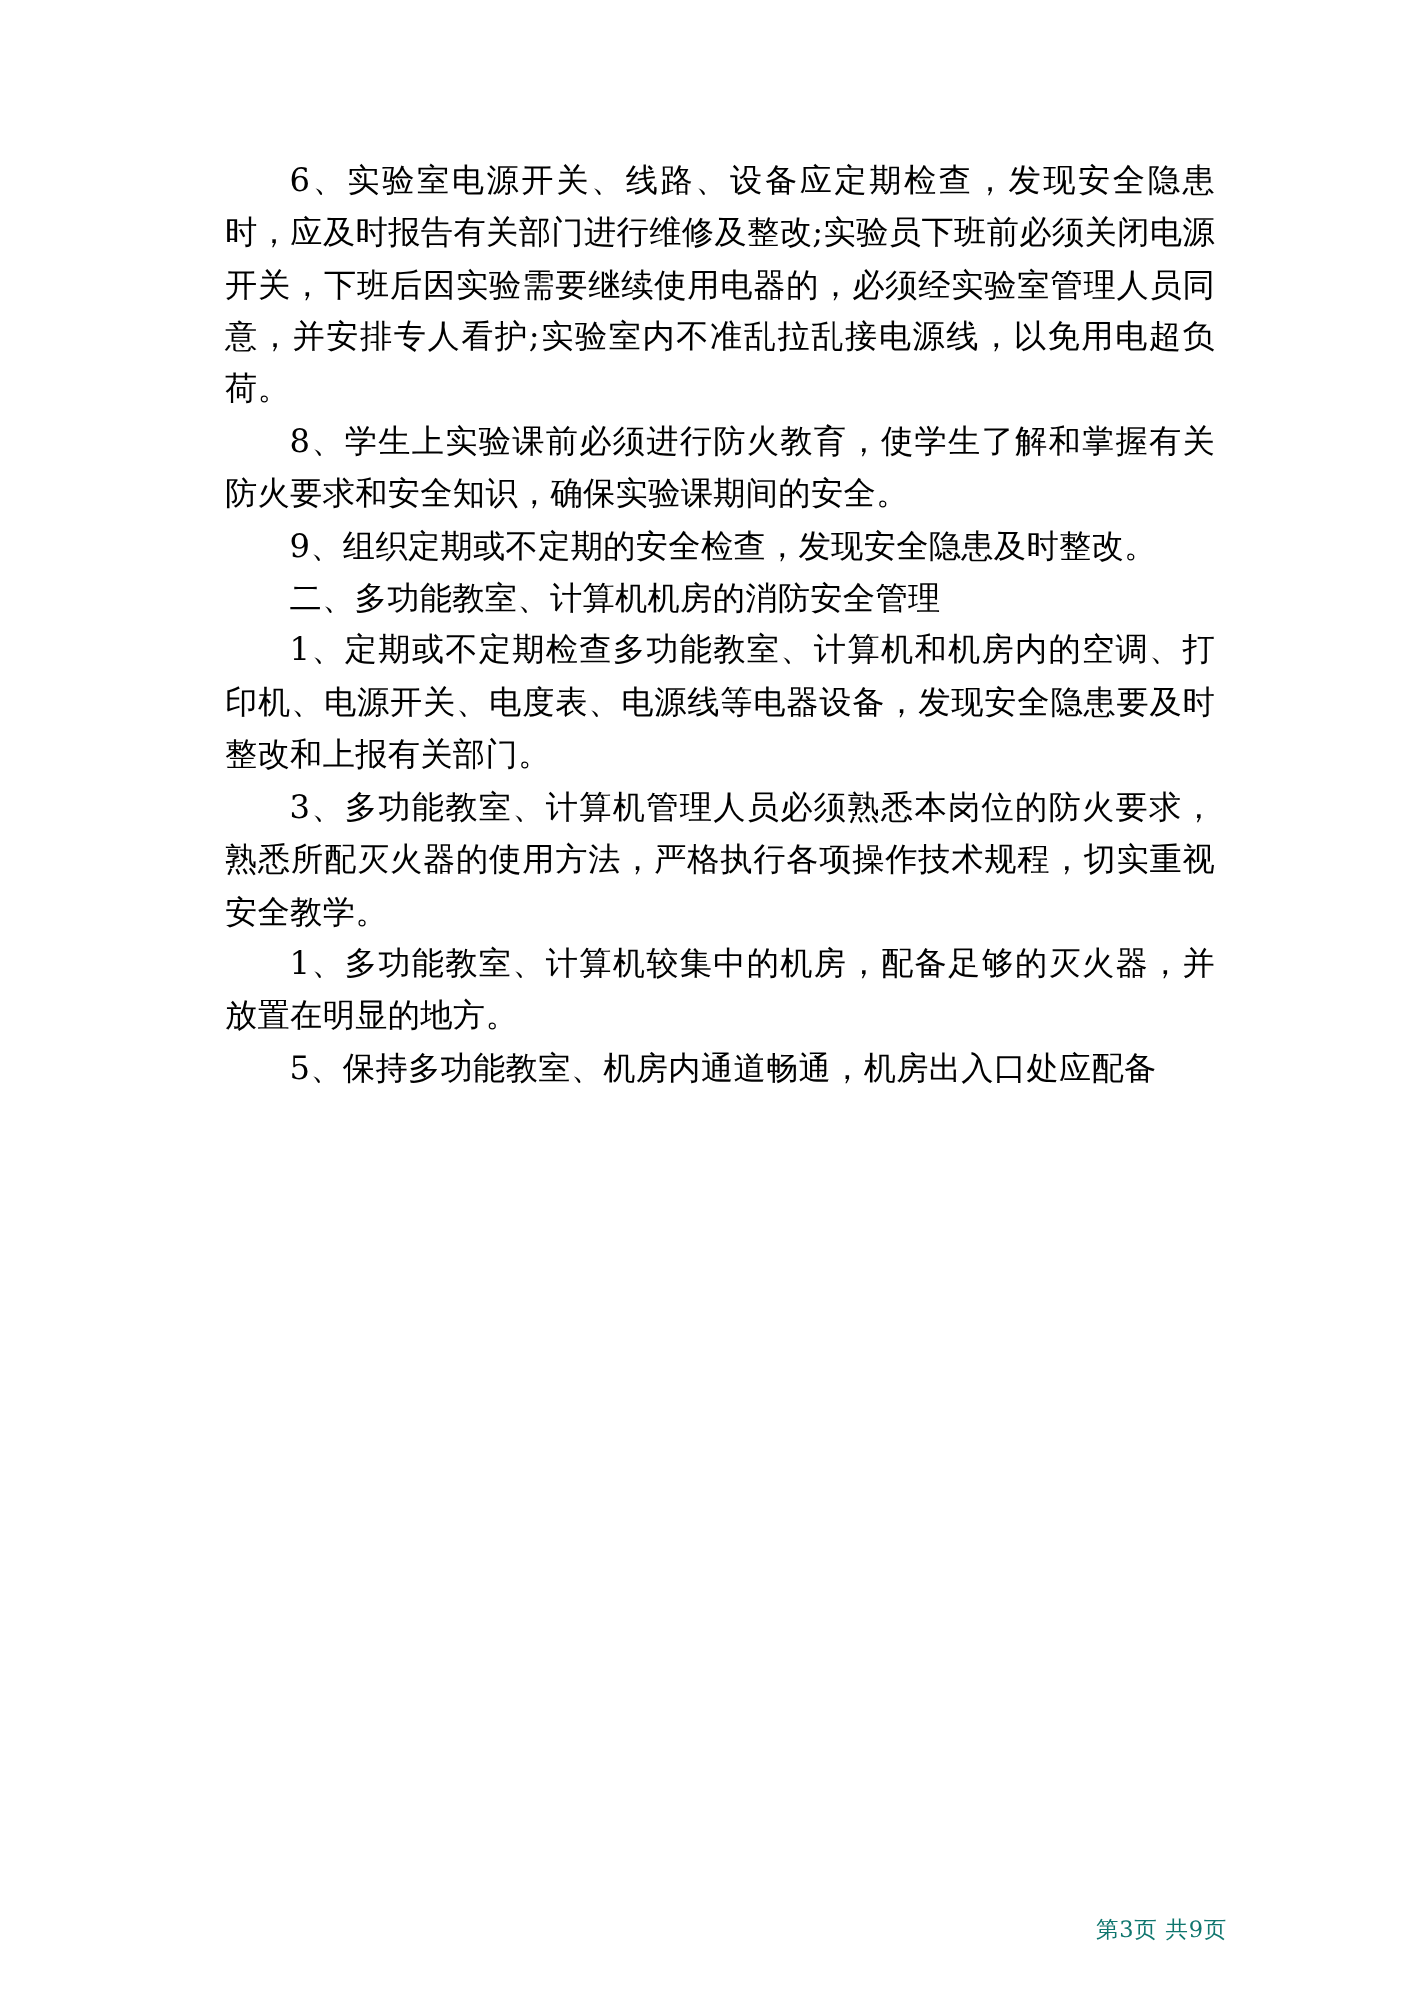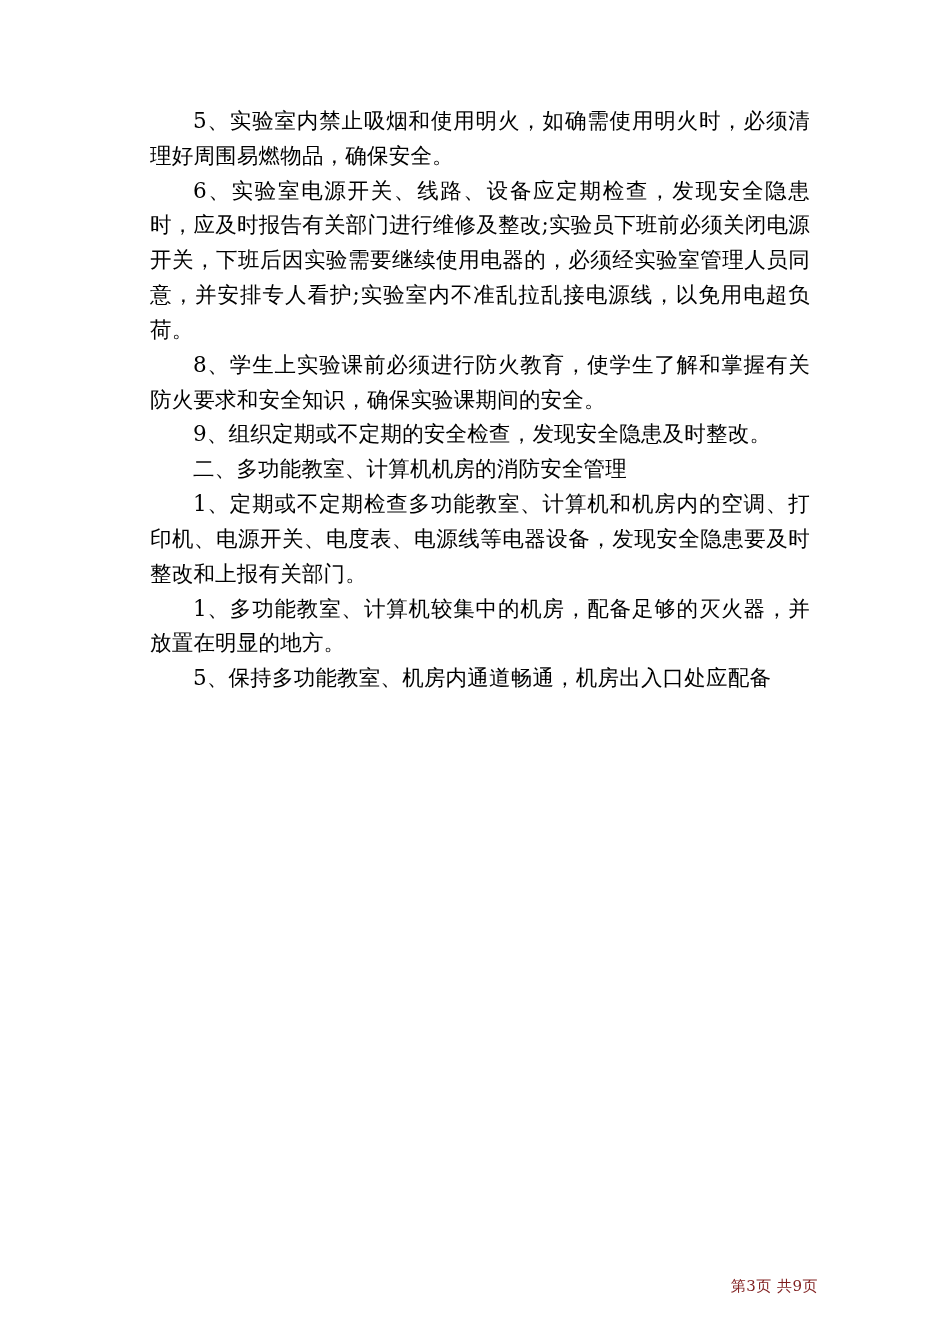--- a/index.html
+++ b/index.html
@@ -30,36 +30,36 @@
     text-align: justify;
     text-justify: inter-ideograph;
     text-indent: 2em;
     letter-spacing: 0.2px;
   }
   .footer {
     position: absolute;
     right: 132px;
     bottom: 48px;
     font-size: 15px;
-    color: #7f1d1d;
+    color: #0f766e;
     font-family: "DejaVu Serif", "Liberation Serif", serif;
     letter-spacing: 0.5px;
   }
 </style>
 </head>
 <body>
 
 <div class="page">
 
   <div class="content">
-    <p class="para">5、实验室内禁止吸烟和使用明火，如确需使用明火时，必须清理好周围易燃物品，确保安全。</p>
     <p class="para">6、实验室电源开关、线路、设备应定期检查，发现安全隐患时，应及时报告有关部门进行维修及整改;实验员下班前必须关闭电源开关，下班后因实验需要继续使用电器的，必须经实验室管理人员同意，并安排专人看护;实验室内不准乱拉乱接电源线，以免用电超负荷。</p>
     <p class="para">8、学生上实验课前必须进行防火教育，使学生了解和掌握有关防火要求和安全知识，确保实验课期间的安全。</p>
     <p class="para">9、组织定期或不定期的安全检查，发现安全隐患及时整改。</p>
     <p class="para">二、多功能教室、计算机机房的消防安全管理</p>
     <p class="para">1、定期或不定期检查多功能教室、计算机和机房内的空调、打印机、电源开关、电度表、电源线等电器设备，发现安全隐患要及时整改和上报有关部门。</p>
+    <p class="para">3、多功能教室、计算机管理人员必须熟悉本岗位的防火要求，熟悉所配灭火器的使用方法，严格执行各项操作技术规程，切实重视安全教学。</p>
     <p class="para">1、多功能教室、计算机较集中的机房，配备足够的灭火器，并放置在明显的地方。</p>
     <p class="para">5、保持多功能教室、机房内通道畅通，机房出入口处应配备</p>
   </div>
 
   <div class="footer">第3页 共9页</div>
 
 </div>
 
 </body></html>

